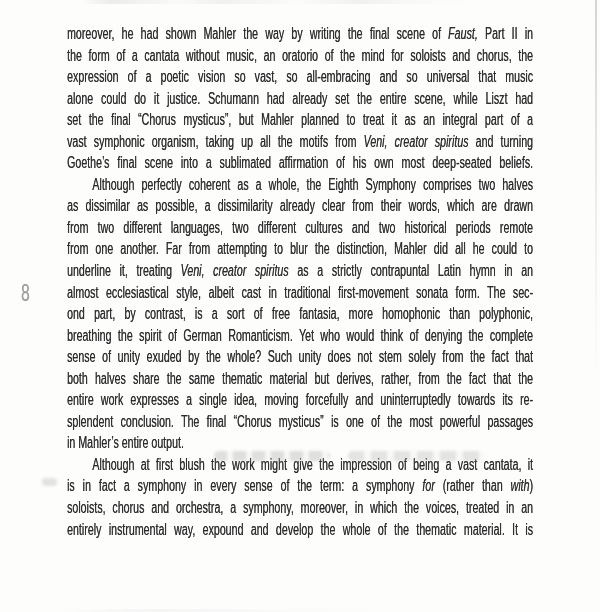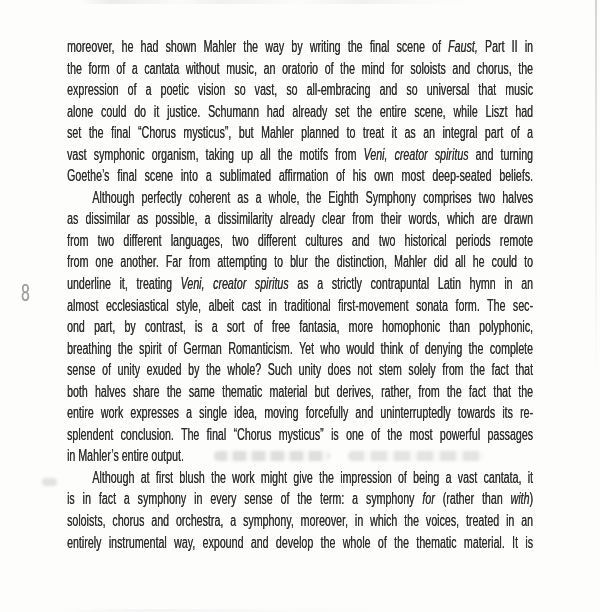--- a/index.html
+++ b/index.html
@@ -7,21 +7,21 @@
     position: relative;
     width: 600px;
     height: 612px;
     background: #fdfdfc;
     overflow: hidden;
     font-family: "Liberation Sans", sans-serif;
   }
   .text-block {
     position: absolute;
     left: 67px;
-    top: 36px;
+    top: 23px;
     width: 466px;
   }
   .textline {
     width: 700px;
     transform: scaleX(0.6657);
     transform-origin: 0 0;
     height: 21.55px;
     line-height: 21.55px;
     font-size: 16px;
     color: #2c2c2c;

